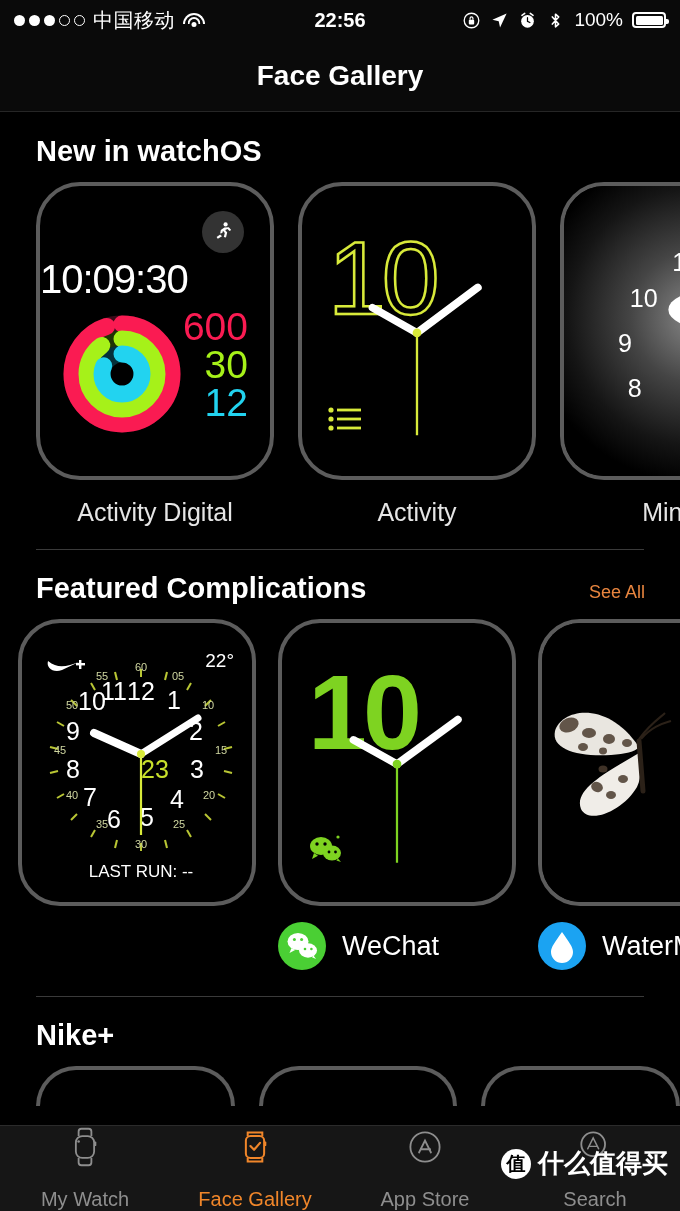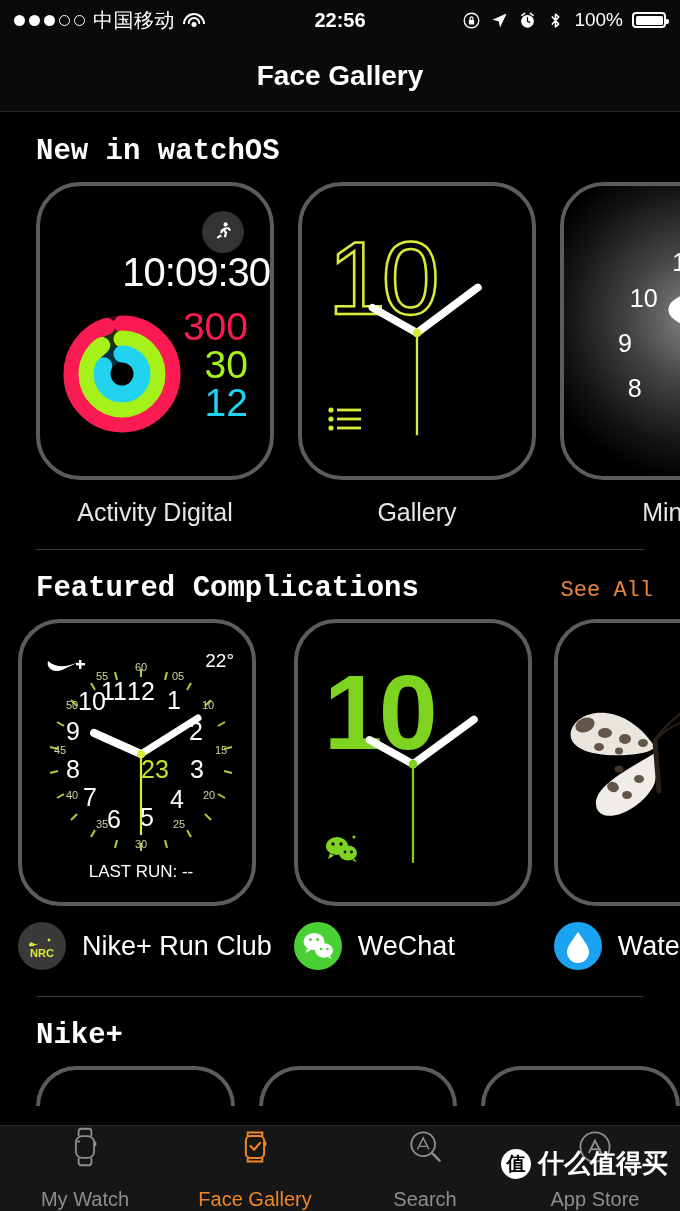--- a/index.html
+++ b/index.html
@@ -39,39 +39,39 @@
   .batt span{ display:block; height:100%; background:#fff; border-radius:1.5px; }
   .ico{ width:19px; height:19px; display:inline-block; }
 
   
   .navbar{ height:72px; display:flex; align-items:center; justify-content:center;
            background:#0a0a0a; border-bottom:1px solid #262626; }
   .navtitle{ font-size:28px; font-weight:bold; }
 
   
   .content{ position:absolute; top:113px; left:0; right:0; bottom:86px; overflow:hidden; }
-  .section-head{ display:flex; align-items:baseline; padding:22px 27px 14px 36px;font-family:Liberation Mono, monospace; }
+  .section-head{ display:flex; align-items:baseline; padding:22px 35px 14px 36px; }
   .section-title{ font-size:29px; font-weight:bold; }
-  .see-all{ margin-left:auto; font-size:22px;margin-top:6px; }
+  .see-all{ margin-left:auto; font-size:18px;margin-top:6px; }
   .divider{ height:1px; background:#3a3a3a; margin:0 36px; }
 
   .row{ display:flex; gap:24px; padding-left:36px; }
   .card-wrap{ flex:0 0 auto; }
 
   .watch{
     width:238px; height:298px; border:4px solid #5c5c5c; border-radius:44px;
     background:#000; position:relative; overflow:hidden;
   }
   .watch.sm{ width:238px; height:287px; border-radius:42px; }
   .caption{ text-align:center; font-size:25px; margin-top:18px; color:#e5e5e5; }
 
   
   .badge-run{ position:absolute; top:25px; right:26px; width:42px; height:42px; border-radius:50%;
     background:#333; display:flex; align-items:center; justify-content:center; }
-  .digi-time{ position:absolute; top:64px; left:0; right:0; text-align:right;
+  .digi-time{ position:absolute; top:71px; left:0; right:0; text-align:left;
     font-size:40px; font-weight:500; letter-spacing:-1px; }
   .rings{ position:absolute; left:22px; top:128px; width:120px; height:120px; }
   .ringnums{ position:absolute; right:22px; top:122px; text-align:right; line-height:0.98; }
   .ringnums div{ font-size:39px; font-weight:500; }
 
   
   .num-out{ position:absolute; left:26px; top:40px; font-size:104px; font-weight:300;
     color:transparent; -webkit-text-stroke:2.5px #d8ea3a; line-height:1; letter-spacing:-4px;
     font-family:"Liberation Sans", sans-serif; }
   .num-solid{ position:absolute; left:26px; top:36px; font-size:106px; font-weight:bold;
@@ -180,21 +180,21 @@
             <svg width="120" height="120" viewBox="0 0 120 120">
               <circle cx="60" cy="60" r="50" fill="none" stroke="#3a0a19" stroke-width="17"></circle>
               <circle cx="60" cy="60" r="35" fill="none" stroke="#1f3504" stroke-width="17"></circle>
               <circle cx="60" cy="60" r="20" fill="none" stroke="#05313a" stroke-width="17"></circle>
               <circle cx="60" cy="60" r="50" fill="none" stroke="#FA1B52" stroke-width="17" stroke-linecap="round" stroke-dasharray="298 316" transform="rotate(-90 60 60)"></circle>
               <circle cx="60" cy="60" r="35" fill="none" stroke="#A6F119" stroke-width="17" stroke-linecap="round" stroke-dasharray="198 220" transform="rotate(-90 60 60)"></circle>
               <circle cx="60" cy="60" r="20" fill="none" stroke="#22D3F0" stroke-width="17" stroke-linecap="round" stroke-dasharray="102 126" transform="rotate(-90 60 60)"></circle>
             </svg>
           </div>
           <div class="ringnums">
-            <div style="color:#FA1B52">300</div>
+            <div style="color:#FA1B52">600</div>
             <div style="color:#A6F119">30</div>
             <div style="color:#22D3F0">12</div>
           </div>
         </div>
         <div class="caption">Activity Digital</div>
       </div>
 
       <div class="card-wrap">
         <div class="watch">
           <div class="num-out">10</div>
@@ -208,21 +208,21 @@
             <svg width="34" height="26" viewBox="0 0 34 26">
               <circle cx="3" cy="4" r="2.6" fill="#D8EA3A"></circle>
                 <rect x="9" y="2.6" width="24" height="2.8" fill="#D8EA3A"></rect>
               <circle cx="3" cy="13" r="2.6" fill="#D8EA3A"></circle>
                 <rect x="9" y="11.6" width="24" height="2.8" fill="#D8EA3A"></rect>
               <circle cx="3" cy="22" r="2.6" fill="#D8EA3A"></circle>
                 <rect x="9" y="20.6" width="24" height="2.8" fill="#D8EA3A"></rect>
             </svg>
           </span>
         </div>
-        <div class="caption">Gallery</div>
+        <div class="caption">Activity</div>
       </div>
 
       <div class="card-wrap">
         <div class="watch">
           <div class="minnie-bg"></div>
           <svg class="hands" viewBox="0 0 238 298">
             <text x="112" y="88" fill="#fff" font-size="26" font-family="Liberation Sans, sans-serif">11</text>
             <text x="68" y="125" fill="#fff" font-size="26" font-family="Liberation Sans, sans-serif">10</text>
             <text x="56" y="172" fill="#fff" font-size="26" font-family="Liberation Sans, sans-serif">9</text>
             <text x="66" y="218" fill="#fff" font-size="26" font-family="Liberation Sans, sans-serif">8</text>
@@ -307,30 +307,20 @@
                 <text x="92" y="77">11</text>
             </g>
             <text x="133" y="155" fill="#C8E02B" font-size="25" text-anchor="middle" font-family="Liberation Sans, sans-serif">23</text>
             <line x1="119" y1="131" x2="119" y2="212" stroke="#D8EA3A" stroke-width="2.2"></line>
             <line x1="119" y1="131" x2="72" y2="110" stroke="#fff" stroke-width="8" stroke-linecap="round"></line>
             <line x1="119" y1="131" x2="176" y2="95" stroke="#fff" stroke-width="7" stroke-linecap="round"></line>
             <circle cx="119" cy="131" r="4" fill="#D8EA3A"></circle>
             <text x="119" y="254" fill="#fff" font-size="17" text-anchor="middle" font-family="Liberation Sans, sans-serif">LAST RUN: --</text>
           </svg>
         </div>
-        <div class="approw">
-          <span class="appicon" style="background:#3a3a3a">
-            <svg width="40" height="40" viewBox="0 0 40 40">
-              <path d="M9 16c4 3 7 2.4 12 .2L11 20c-3.4 1.2-5.8-.6-2-4z" fill="#D8EA3A"></path>
-              <circle cx="27" cy="14" r="1.4" fill="#D8EA3A"></circle>
-              <text x="20" y="31" fill="#D8EA3A" font-size="11" font-weight="bold" text-anchor="middle" font-family="Liberation Sans, sans-serif">NRC</text>
-            </svg>
-          </span>
-          <span class="appname">Nike+ Run Club</span>
-        </div>
       </div>
 
       <div class="card-wrap">
         <div class="watch sm">
           <div class="num-solid">10</div>
           <svg class="hands" viewBox="0 0 238 287">
             <line x1="119" y1="146" x2="119" y2="248" stroke="#7ED321" stroke-width="2.3"></line>
             <line x1="119" y1="146" x2="74" y2="121" stroke="#fff" stroke-width="8" stroke-linecap="round"></line>
             <line x1="119" y1="146" x2="182" y2="100" stroke="#fff" stroke-width="8" stroke-linecap="round"></line>
             <circle cx="119" cy="146" r="4.5" fill="#7ED321"></circle>
@@ -434,36 +424,36 @@
         <path d="M15 11 V7 h16 v4" fill="none" stroke="#F0862A" stroke-width="2.2"></path>
         <path d="M15 35 v4 h16 v-4" fill="none" stroke="#F0862A" stroke-width="2.2"></path>
         <path d="M18 22 l4 4 6.5 -7.5" fill="none" stroke="#F0862A" stroke-width="2.4" stroke-linecap="round" stroke-linejoin="round"></path>
         <rect x="33" y="17" width="2.4" height="5" rx="1" fill="#F0862A"></rect>
       </svg>
       <span class="tablabel">Face Gallery</span>
     </div>
 
     <div class="tab">
       <svg width="46" height="46" viewBox="0 0 46 46">
+        <circle cx="23" cy="23" r="16" fill="none" stroke="#8e8e8e" stroke-width="2"></circle>
+        <path d="M16.5 29 L23 16 L29.5 29" fill="none" stroke="#8e8e8e" stroke-width="2" stroke-linecap="round"></path>
+        <path d="M18.6 25.5 h10" stroke="#8e8e8e" stroke-width="2" stroke-linecap="round"></path>
+      </svg>
+      <span class="tablabel">App Store</span>
+    </div>
+
+    <div class="tab">
+      <svg width="46" height="46" viewBox="0 0 46 46">
         <circle cx="21" cy="20" r="13" fill="none" stroke="#8e8e8e" stroke-width="2"></circle>
         <path d="M15 25 L21 13 L27 25" fill="none" stroke="#8e8e8e" stroke-width="1.6" stroke-linecap="round"></path>
         <path d="M17 22.3 h8" stroke="#8e8e8e" stroke-width="1.6" stroke-linecap="round"></path>
         <path d="M31 30 L39 38" stroke="#8e8e8e" stroke-width="2.6" stroke-linecap="round"></path>
       </svg>
       <span class="tablabel">Search</span>
     </div>
-
-    <div class="tab">
-      <svg width="46" height="46" viewBox="0 0 46 46">
-        <circle cx="23" cy="23" r="16" fill="none" stroke="#8e8e8e" stroke-width="2"></circle>
-        <path d="M16.5 29 L23 16 L29.5 29" fill="none" stroke="#8e8e8e" stroke-width="2" stroke-linecap="round"></path>
-        <path d="M18.6 25.5 h10" stroke="#8e8e8e" stroke-width="2" stroke-linecap="round"></path>
-      </svg>
-      <span class="tablabel">App Store</span>
-    </div>
   </div>
 
   <div class="wm">
     <span class="wm-circle">值</span>
     <span class="wm-text">什么值得买</span>
   </div>
 
 </div>
 
 </body></html>

